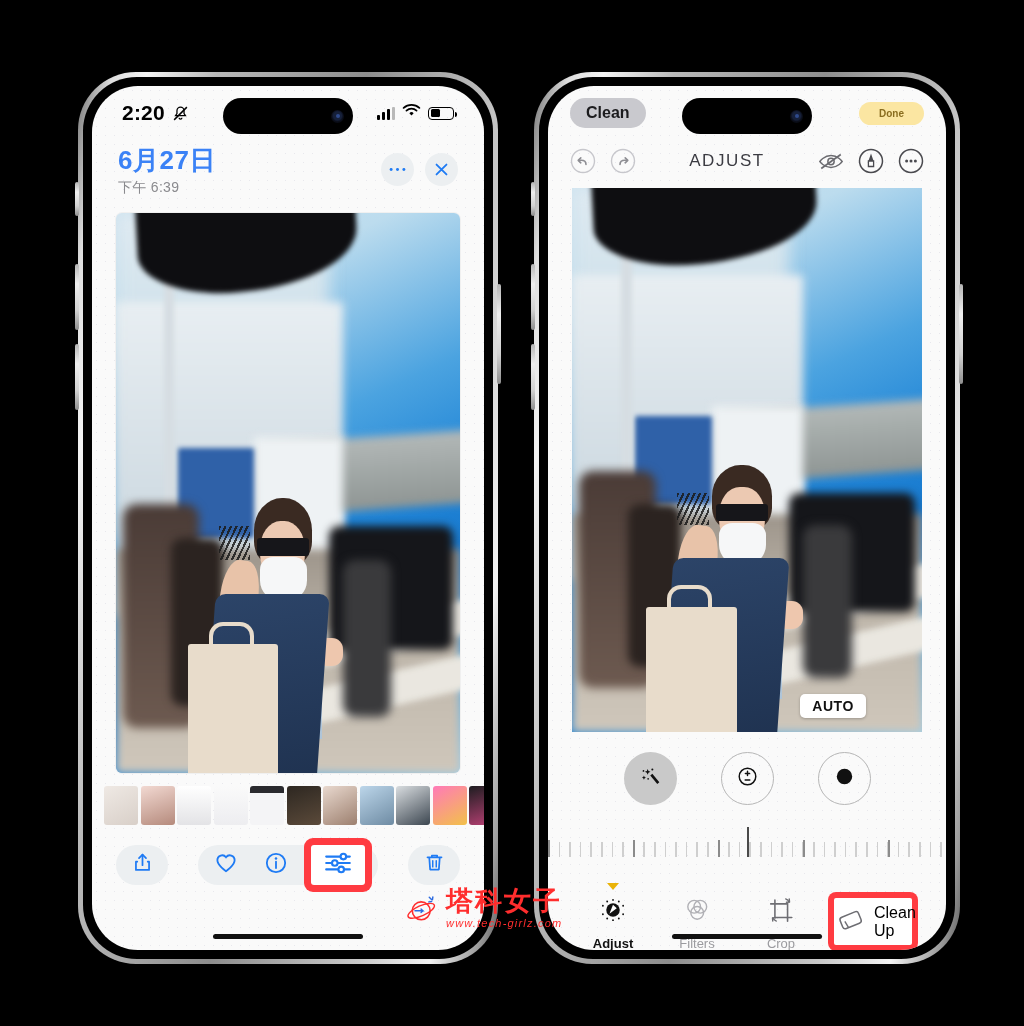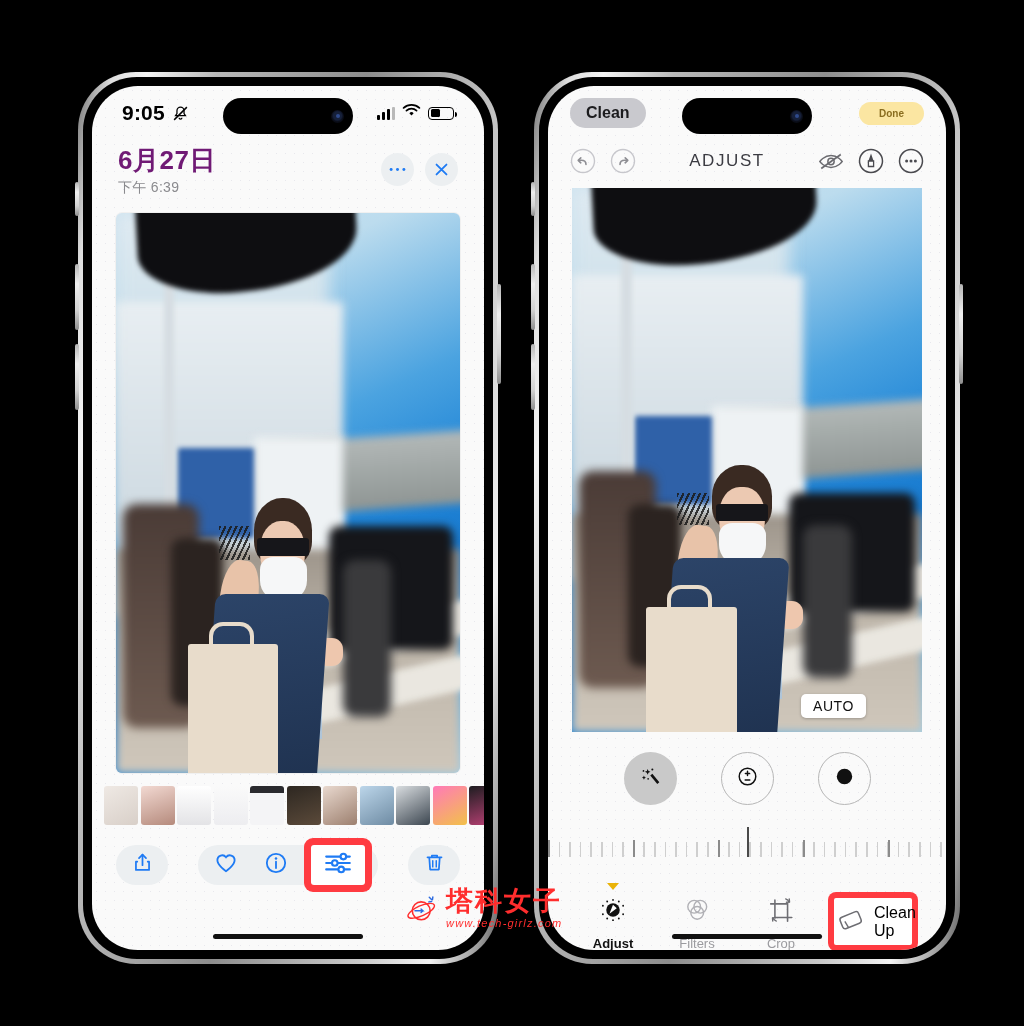--- a/index.html
+++ b/index.html
@@ -81,21 +81,21 @@
   .bars i:nth-child(2){height:8px}
   .bars i:nth-child(3){height:11px}
   .bars i:nth-child(4){height:13px; background:#b9b9b9}
   .battery { width:26px; height:13px; border:1.6px solid #000; border-radius:4px; position:relative; padding:1.6px; }
   .battery::after{ content:""; position:absolute; right:-4px; top:4px; width:2px;height:5px;
                    background:#000; border-radius:0 2px 2px 0; }
   .battery b { display:block; height:100%; width:45%; background:#000; border-radius:1.5px; }
 
   
   .photo-header { position:relative; z-index:3; padding: 6px 26px 0 26px; display:flex; align-items:flex-start; }
-  .ph-date { font-size: 26px; font-weight: 700; color:#701a75; letter-spacing:.5px; line-height:1.15; }
+  .ph-date { font-size: 26px; font-weight: 700; color:#3b82f6; letter-spacing:.5px; line-height:1.15; }
   .ph-time { font-size: 14px; color:#8a8a8e; margin-top: 3px; letter-spacing:.3px;}
   .ph-actions { margin-left:auto; display:flex; gap:11px; padding-top:7px; }
   .circ-btn {
     width:33px; height:33px; border-radius:50%;
     background:#eceff1; display:flex; align-items:center; justify-content:center;
     color:#1f7bf4; font-size:17px; font-weight:700;
   }
 
   .hero-wrap { position:relative; z-index:3; padding: 16px 24px 0 24px; }
   .hero {
@@ -164,21 +164,21 @@
               padding:6px 20px; border-radius:16px; }
 
   .toolrow { position:relative; z-index:3; height:42px; display:flex; align-items:center; padding:0 22px; gap:14px; }
   .tr-title { font-size:17px; letter-spacing:1.6px; color:#3c3c43; font-weight:500; margin:0 auto; }
   .tr-icon { width:26px;height:26px; display:flex;align-items:center;justify-content:center; color:#8e8e93; }
 
   .hero2-wrap { position:relative; z-index:3; padding: 6px 24px 0 24px; }
   .hero2 { width:100%; height:544px; position:relative; overflow:hidden; }
   .auto-badge {
     position:absolute; right:56px; bottom:14px; z-index:6;
-    background:#fff; color:#111; font-size:14px; font-weight:400; letter-spacing:.6px;
+    background:#fff; color:#111; font-size:14px; font-weight:700; letter-spacing:.6px;
     padding:4px 12px; border-radius:5px; box-shadow:0 1px 3px rgba(0,0,0,.25);
   }
 
   .adjcircles { position:relative; z-index:3; margin-top:20px; display:flex; justify-content:center; gap:44px; }
   .ac { width:53px;height:53px;border-radius:50%; display:flex;align-items:center;justify-content:center; }
   .ac.filled { background:#c9c9c9; }
   .ac.ring { border:1.5px solid #b6b6b6; }
 
   .ruler { position:relative; z-index:3; margin-top:24px; height:34px; padding:0 6px; }
   .ruler .ticks { position:absolute; left:0; right:0; bottom:6px; height:15px;
@@ -219,21 +219,21 @@
 
     <div class="phone-inner">
       <div class="screen">
 
         <div class="dyn-island">
           <span class="cam"></span>
         </div>
 
         <div class="statusbar">
           <div class="sb-left">
-            <span class="sb-time">9:05</span>
+            <span class="sb-time">2:20</span>
             <span class="bell">
               <svg viewBox="0 0 24 24" width="17" height="17">
                   <path d="M12 3a5 5 0 0 0-5 5v4l-2 3h14l-2-3V8a5 5 0 0 0-5-5z" fill="none" stroke="#000" stroke-width="1.8"></path>
                   <path d="M10 18a2 2 0 0 0 4 0" fill="none" stroke="#000" stroke-width="1.8"></path>
                   <line x1="3" y1="21" x2="21" y2="3" stroke="#000" stroke-width="2"></line>
                 </svg>
             </span>
           </div>
           <div class="sb-right">
             <span class="bars">

